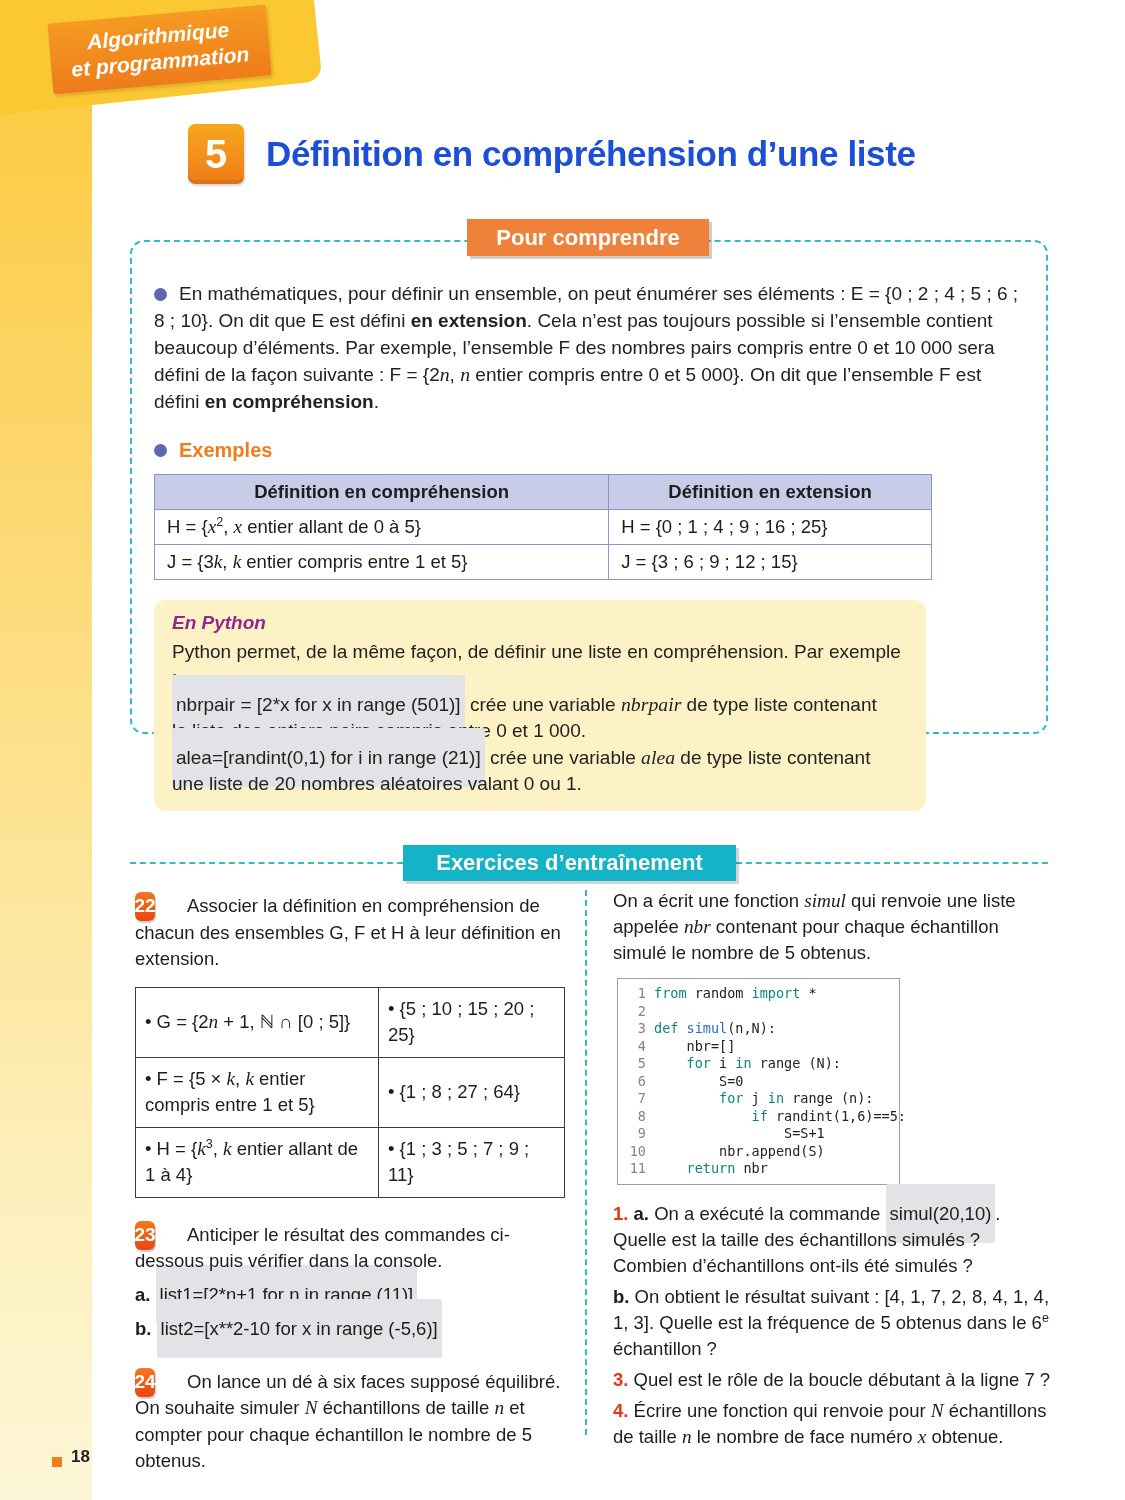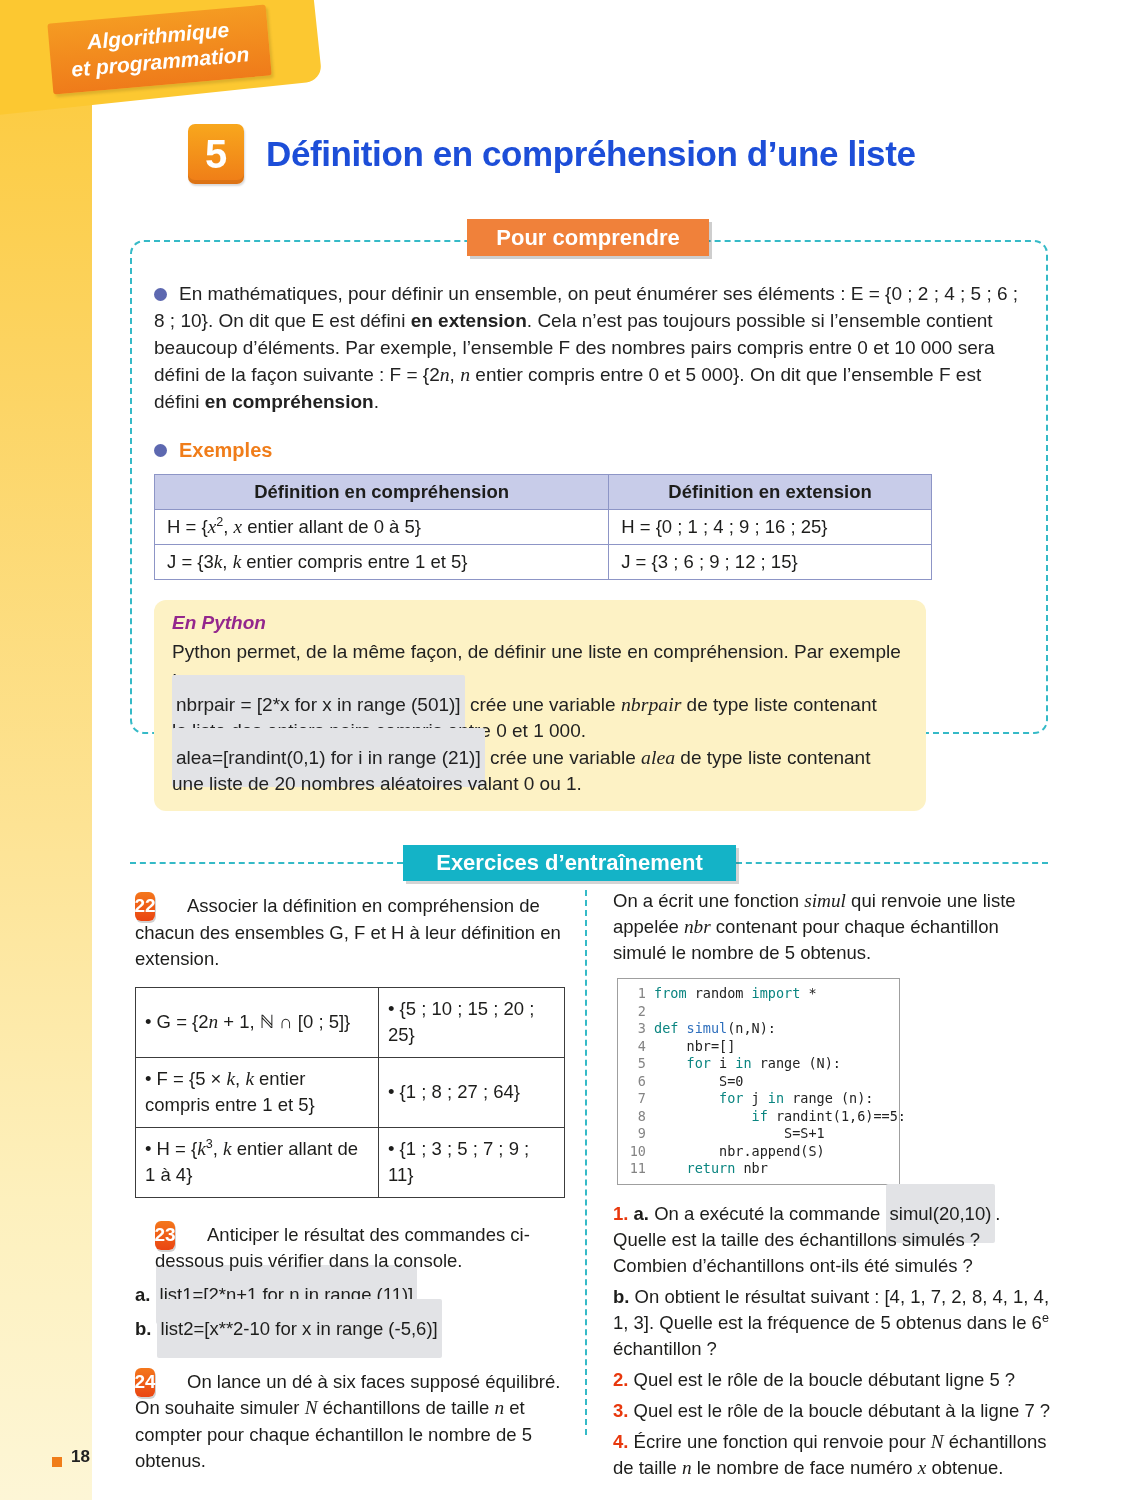--- a/index.html
+++ b/index.html
@@ -57,21 +57,21 @@
   .exo { position:relative; }
   .badge { position:absolute; left:0; top:-1px; width:20px; height:29px; border-radius:6px;
     background:linear-gradient(180deg,#f4771c,#ea4512); color:#fff; font-weight:bold; font-size:19px;
     display:flex; align-items:center; justify-content:center; box-shadow:1px 2px 0 rgba(0,0,0,0.18); }
   .exo-text { display:block; text-indent:52px; }
 
   .match-table { border-collapse:collapse; margin-top:14px; width:430px; font-size:18.5px; }
   .match-table td { border:1px solid #3c3c3c; padding:8px 9px; vertical-align:middle; }
   .match-table td.c1 { width:243px; }
 
-  .mt  { margin-top:24px;margin-left:20px; }
+  .mt  { margin-top:24px; }
   .mt2 { margin-top:26px; }
   .item { margin-top:5px; line-height:29px; }
 
   .r-intro { margin-bottom:12px; }
   .code-panel { margin-left:4px; width:283px; border:1px solid #9f9f9f; background:#fff;
     padding:6px 6px 6px 6px; font-family:"DejaVu Sans Mono", monospace; font-size:13.5px; line-height:17.5px; }
   .code-line { display:flex; }
   .ln { width:22px; flex:none; text-align:right; color:#848484; margin-right:8px; }
   .lc { white-space:pre; color:#222; }
 
@@ -234,21 +234,20 @@
         </div>
       <div class="code-line">
           <span class="ln">11</span>
           <span class="lc"><span>    </span><span class="seg-kw">return</span><span> nbr</span></span>
         </div>
     </div>
 
     <div class="questions">
       <p class="q"><span class="seg-redb">1. </span><span class="seg-b">a. </span><span>On a exécuté la commande </span><span class="seg-code">simul(20,10)</span><span>. Quelle est la taille des échantillons simulés ? Combien d’échantillons ont-ils été simulés ?</span></p>
       <p class="q"><span class="seg-b">b. </span><span>On obtient le résultat suivant : [4, 1, 7, 2, 8, 4, 1, 4, 1, 3]. Quelle est la fréquence de 5 obtenus dans le 6</span><span class="seg-sup">e</span><span> échantillon ?</span></p>
-      <p class="q"><span class="seg-redb">2. </span><span>Quel est le rôle de la boucle débutant ligne 5 ?</span></p>
       <p class="q"><span class="seg-redb">3. </span><span>Quel est le rôle de la boucle débutant à la ligne 7 ?</span></p>
       <p class="q"><span class="seg-redb">4. </span><span>Écrire une fonction qui renvoie pour </span><span class="seg-i">N</span><span> échantillons de taille </span><span class="seg-i">n</span><span> le nombre de face numéro </span><span class="seg-i">x</span><span> obtenue.</span></p>
     </div>
 
   </div>
 
   <div class="page-num">
     <span class="pn-square"></span>
     <span>18</span>
   </div>

